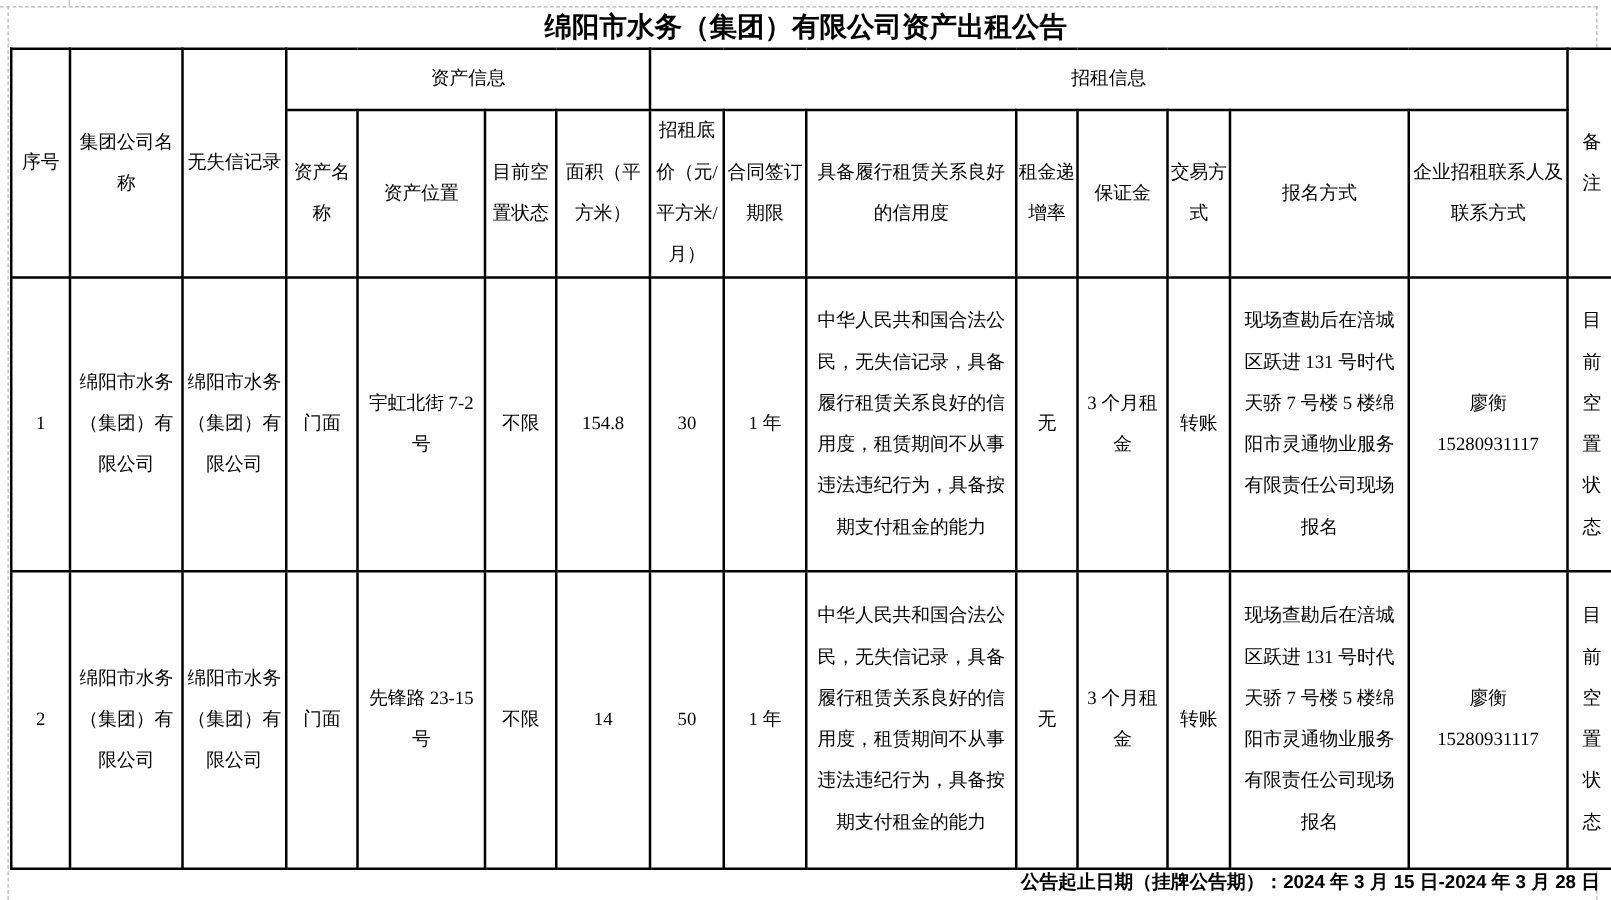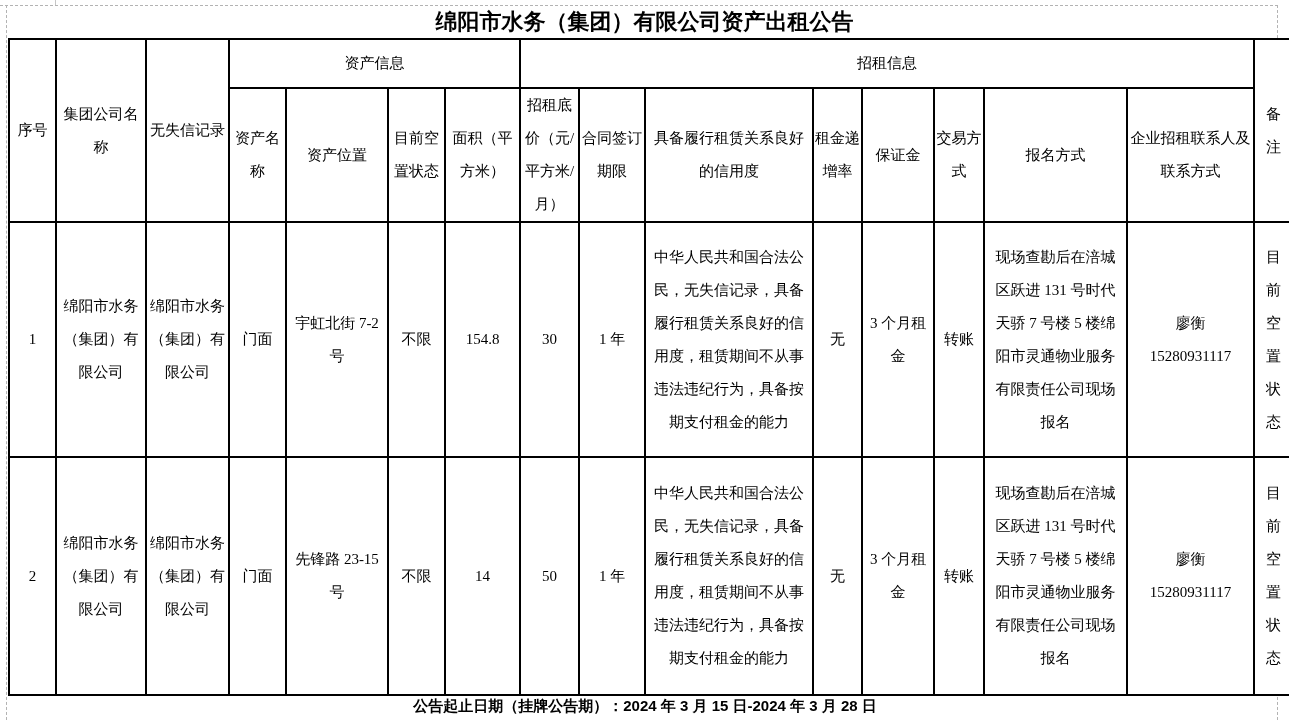--- a/index.html
+++ b/index.html
@@ -54,21 +54,21 @@
     overflow: hidden;
   }
   tr.hrow-group { height: 49px; }
   tr.hrow-sub   { height: 133px; }
   tr.drow-1     { height: 235px; }
   tr.drow-2     { height: 238px; }
   .vertical-cell { padding: 0 11px !important; }
   .cond-cell, .signup-cell { padding: 0 4px !important; }
   #footer {
     position: absolute; left: 10px; top: 693px; width: 1270px; height: 27px;
-    line-height: 26px; text-align: center;
+    line-height: 26px; text-align: right;
     font-family: "Liberation Sans", "DejaVu Sans", sans-serif;
     font-weight: bold; font-size: 15px; z-index: 2;
     white-space: nowrap;
   }
 </style>
 </head>
 <body>
 
 <div id="page">
 

